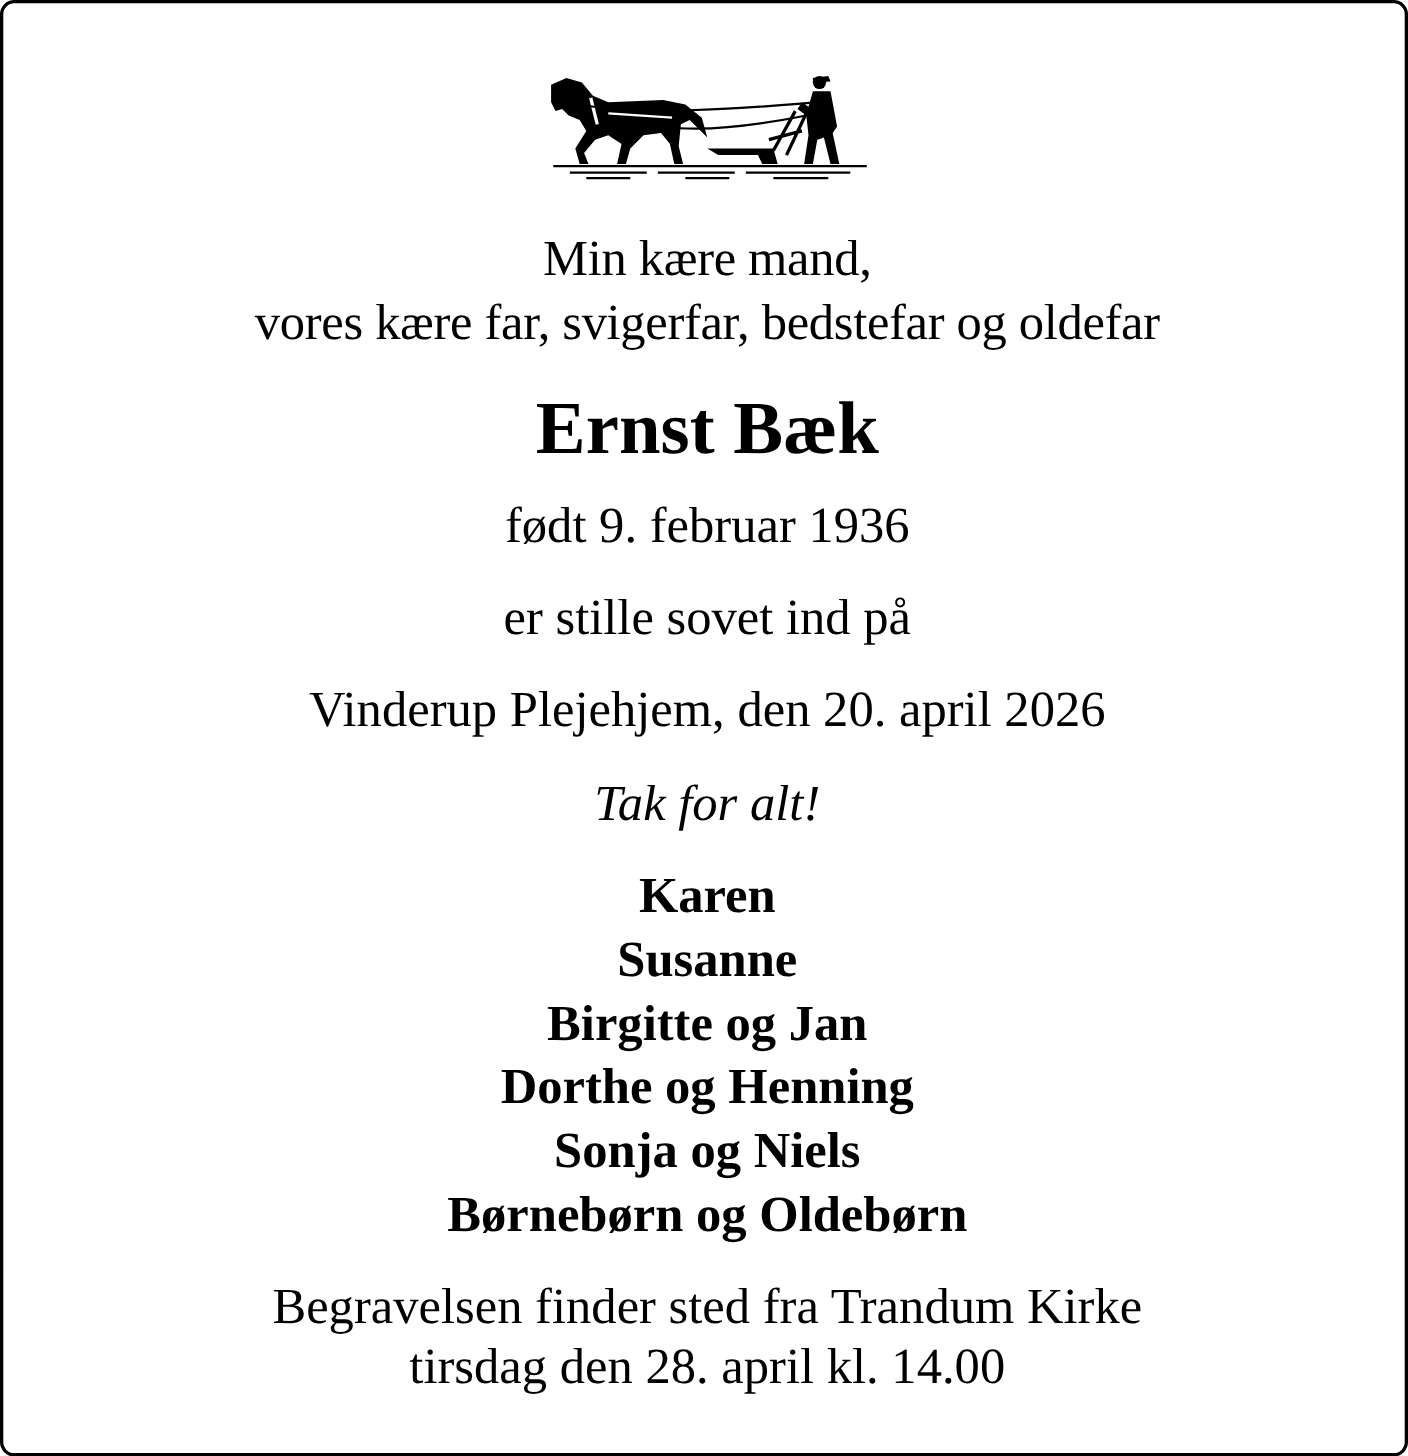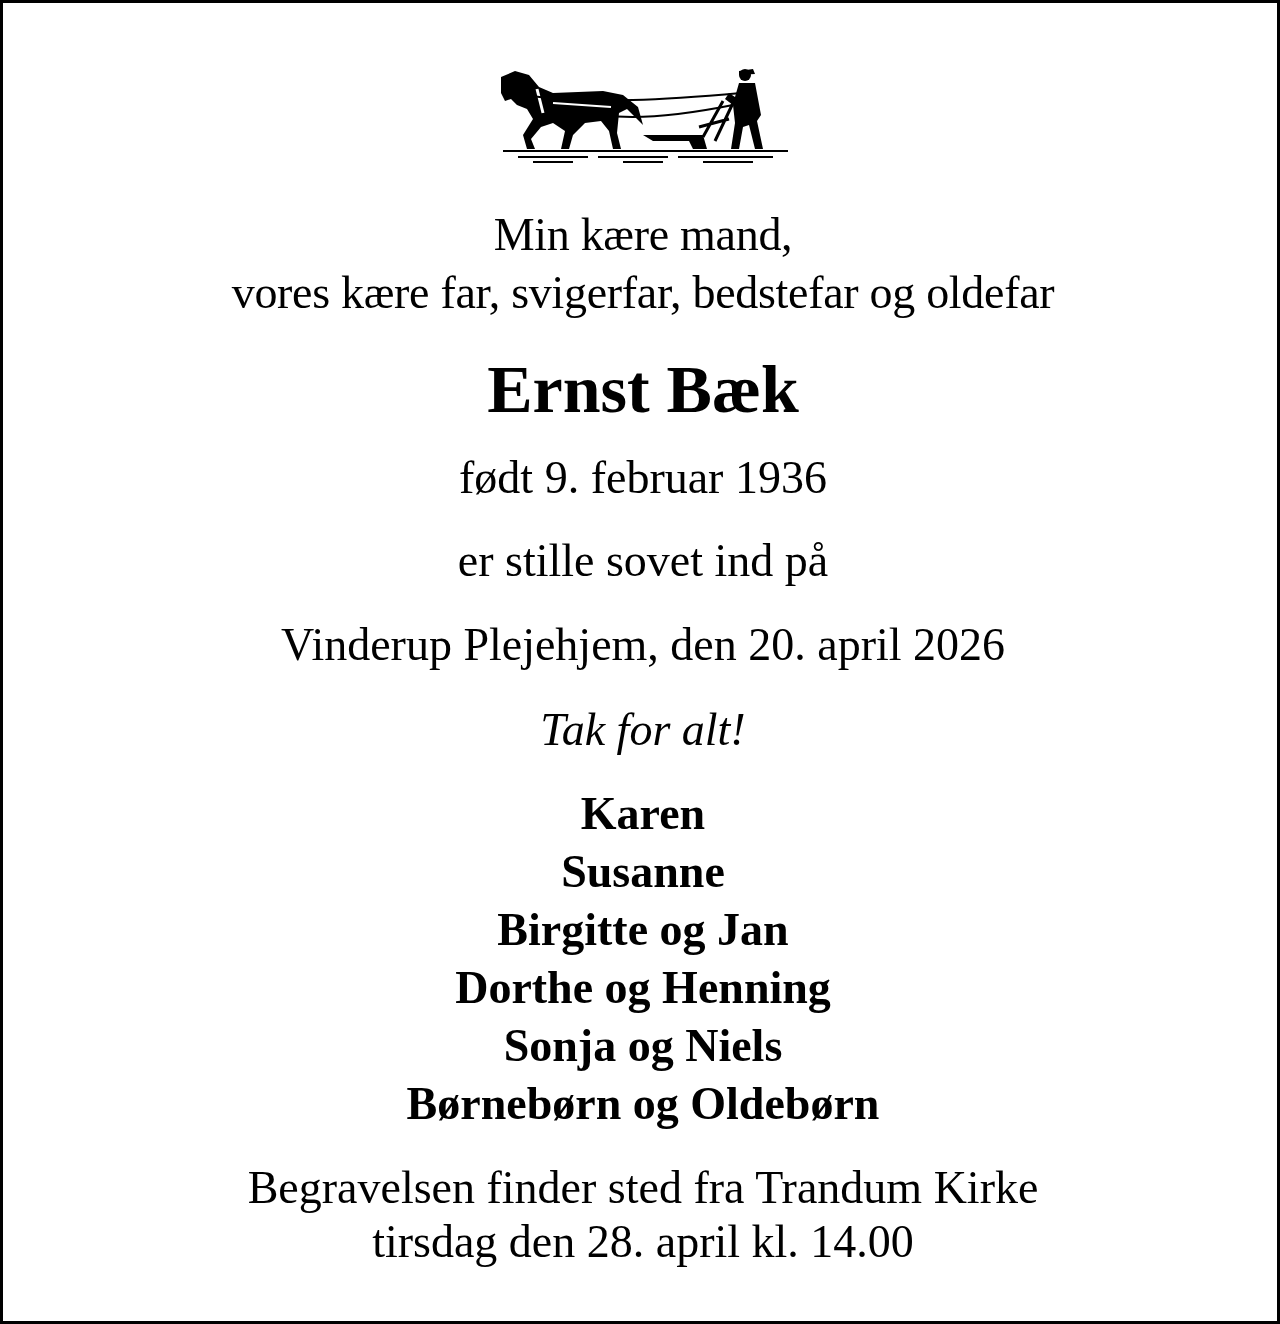--- a/index.html
+++ b/index.html
@@ -17,20 +17,21 @@
       position: absolute;
       left: 0; top: 0;
       width: 1280px;
       height: 1324px;
       box-sizing: border-box;
       border-top: 3px solid #000;
       border-left: 3px solid #000;
       border-right: 3px solid #000;
       border-bottom: 3px solid #000;
       background: #fff;
+      border-radius: 13px;
     }
     .serif {
       font-family: "Liberation Serif", "DejaVu Serif", serif;
       color: #000;
       text-align: center;
       position: absolute;
       left: 0;
       width: 1280px;
       white-space: nowrap;
     }

